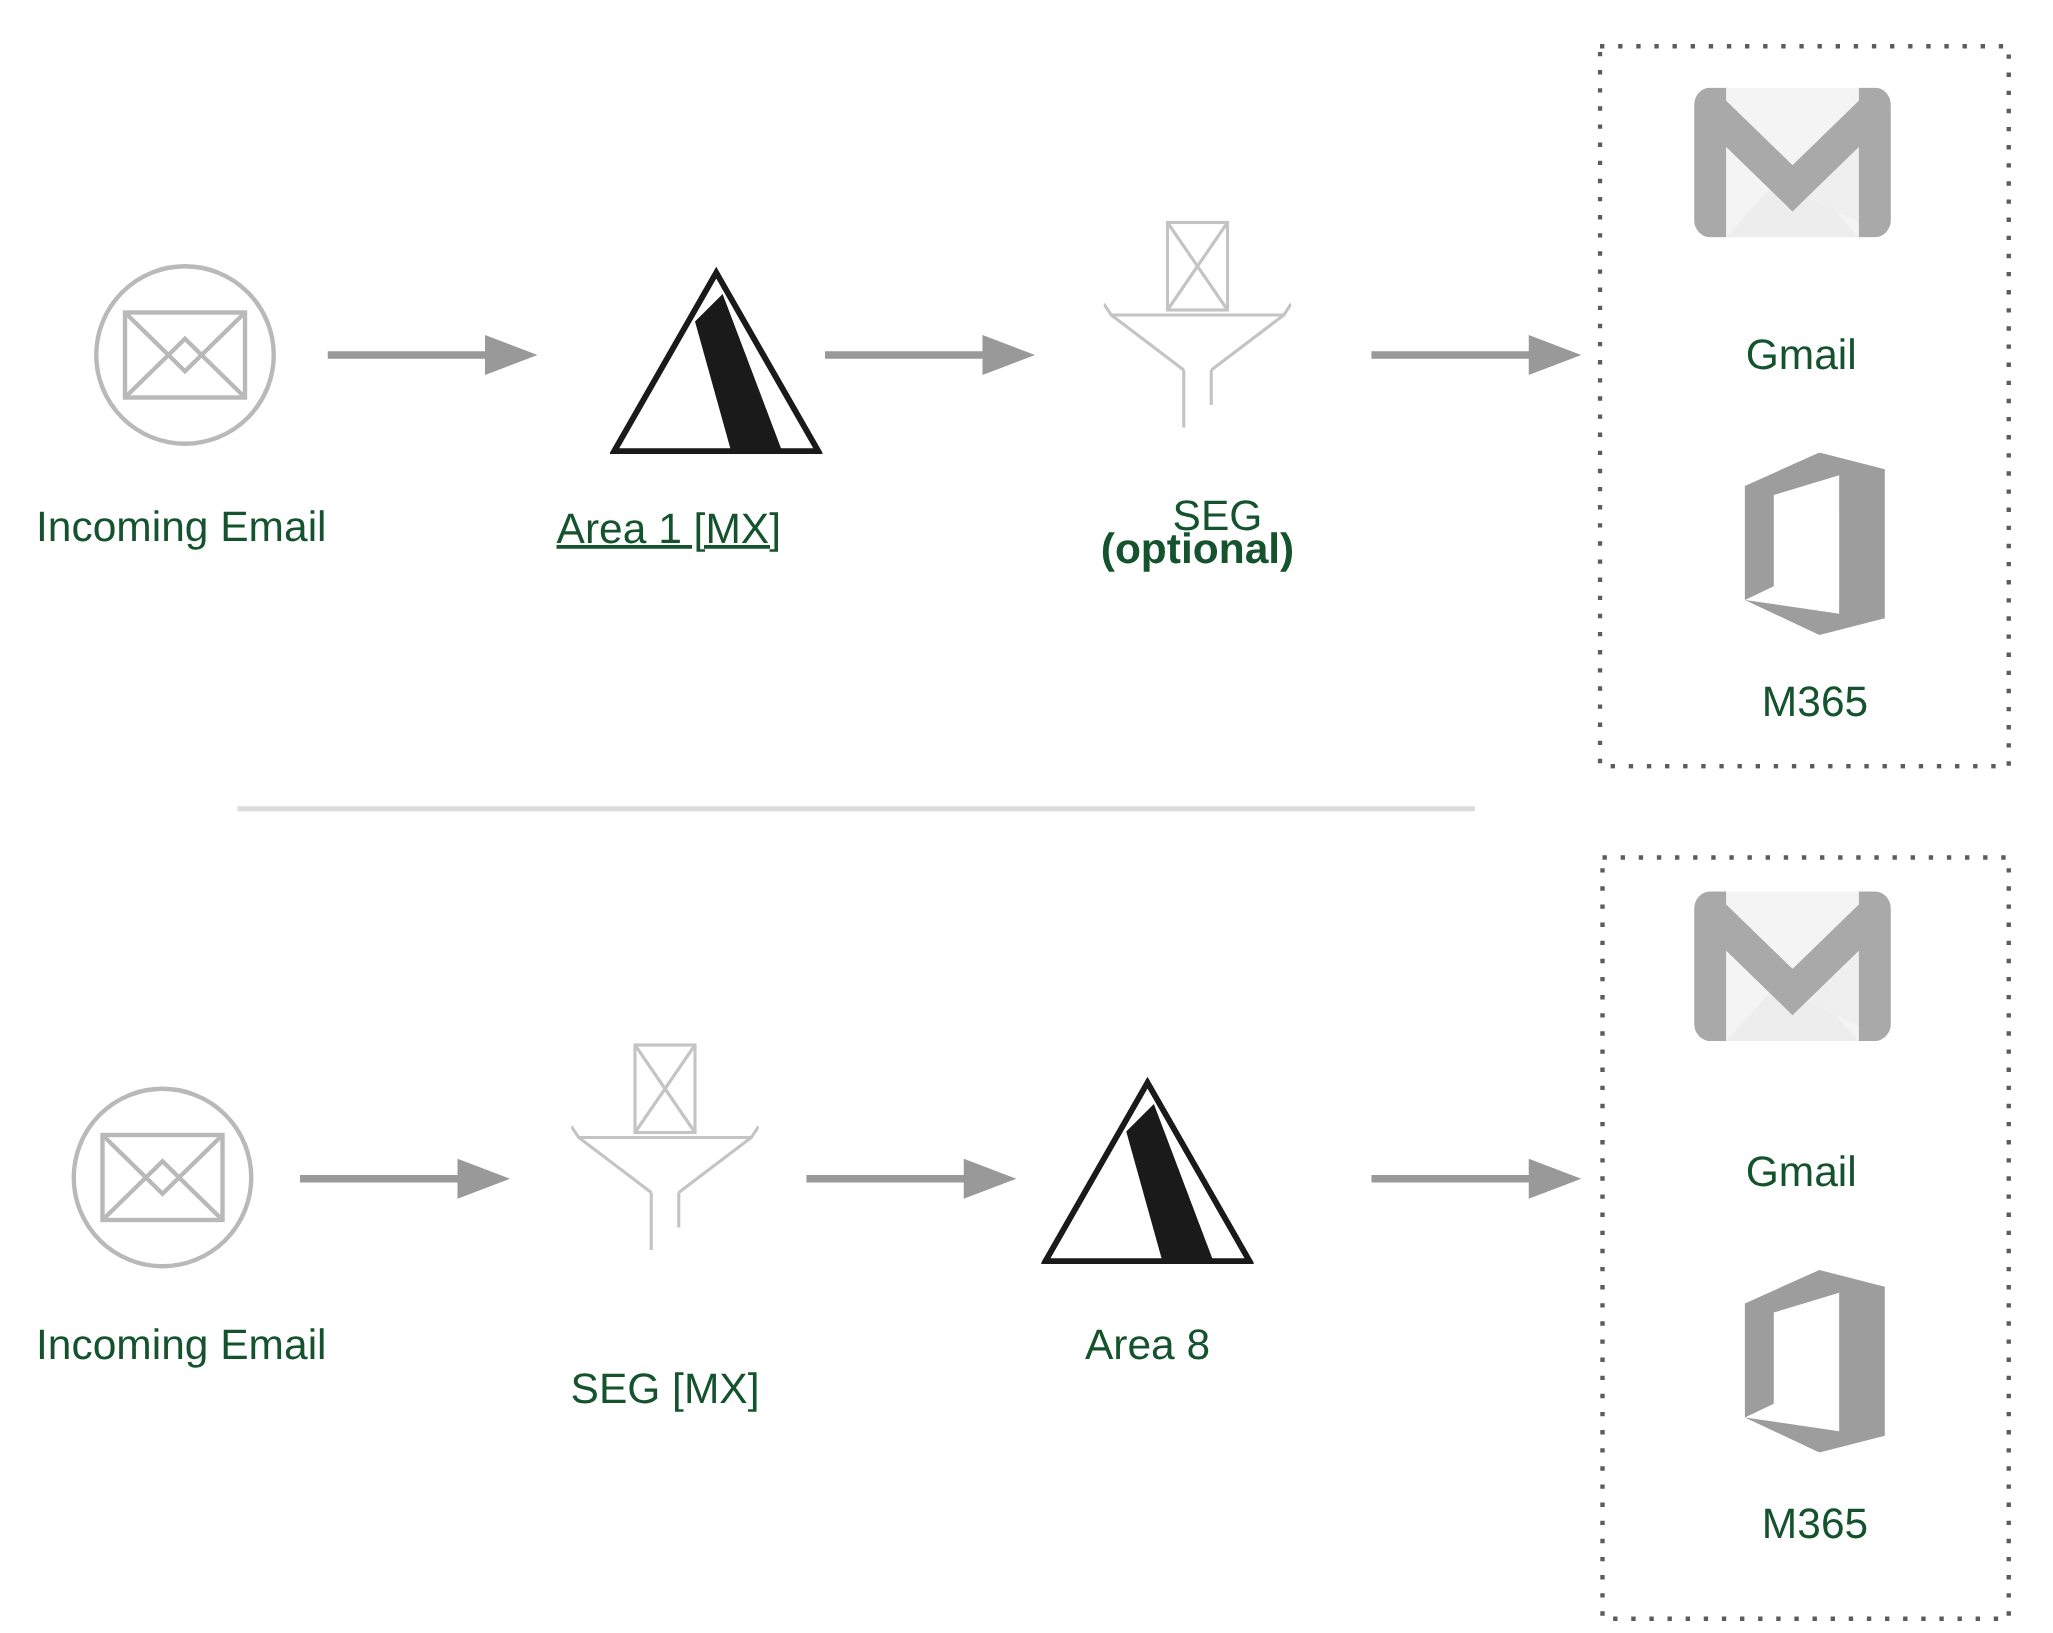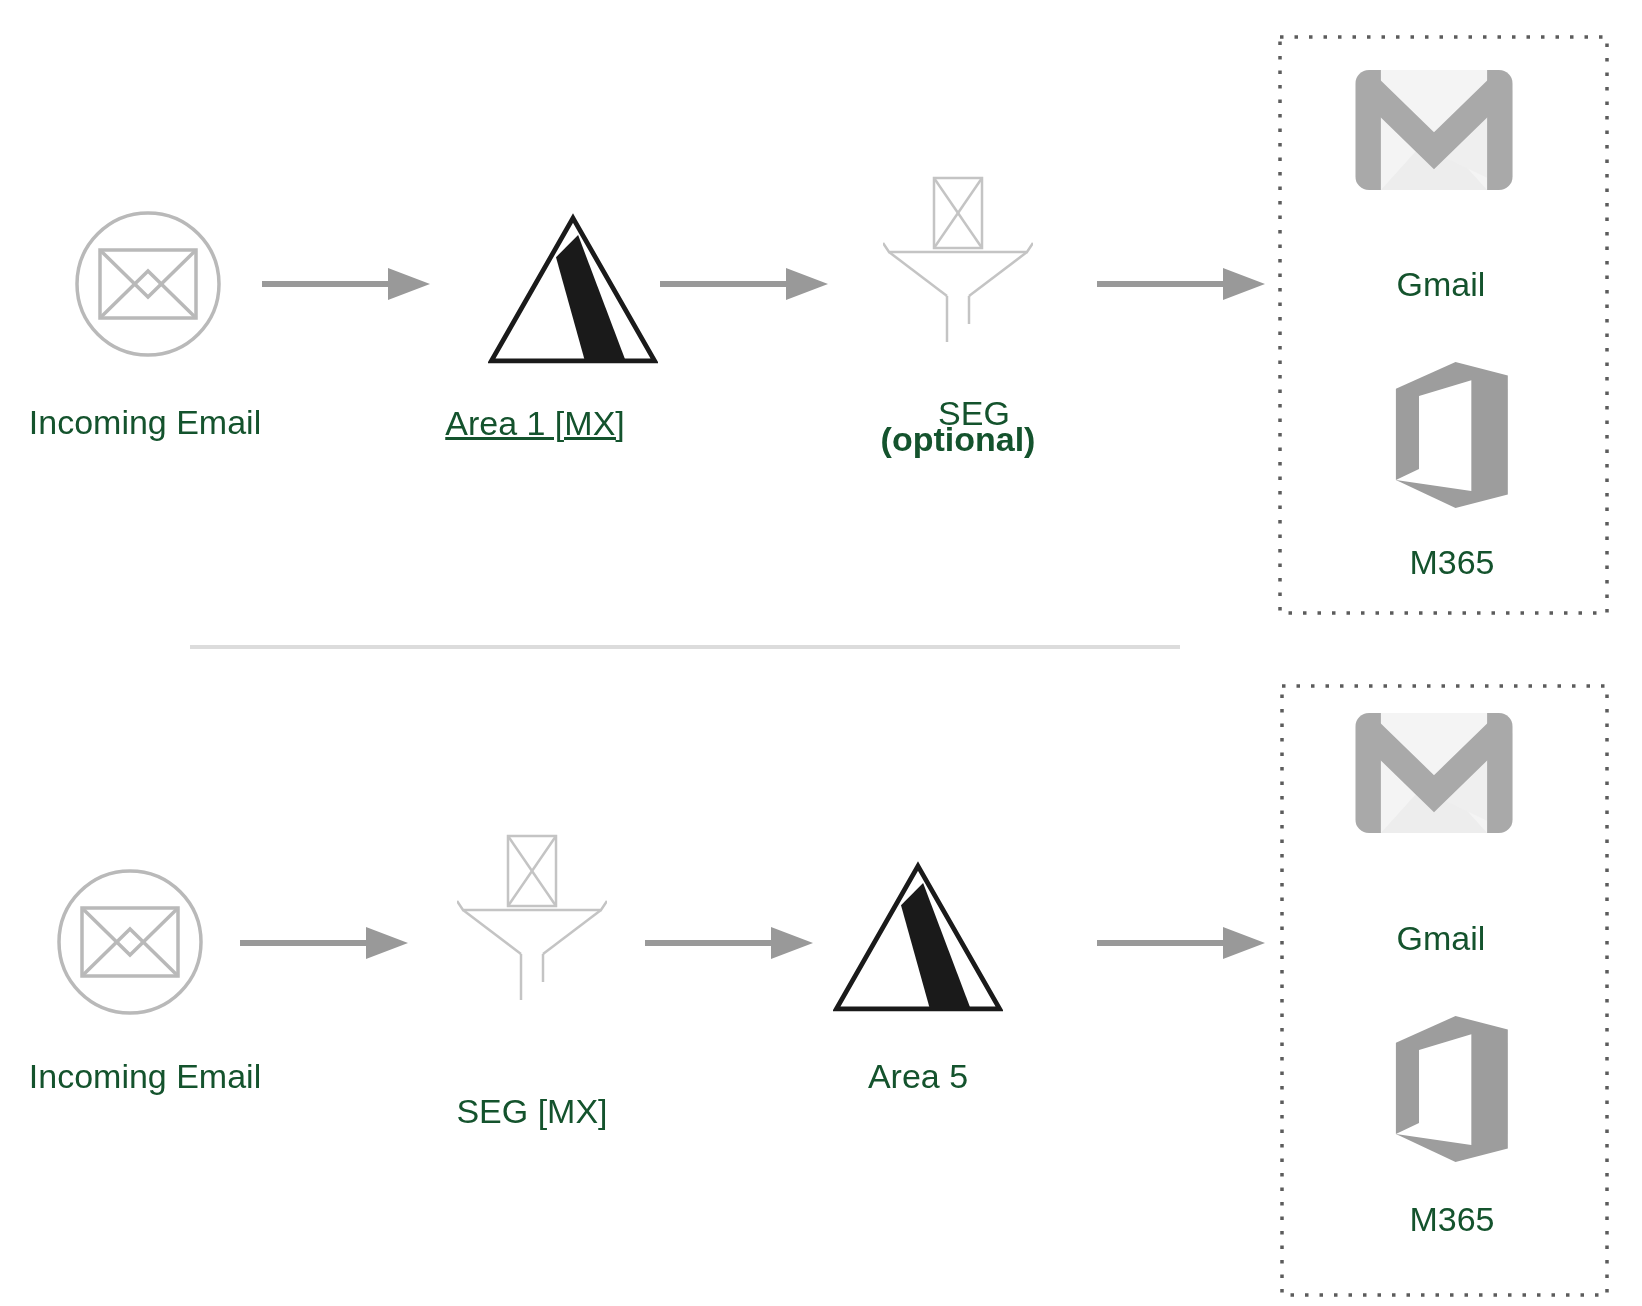--- a/index.html
+++ b/index.html
@@ -120,21 +120,21 @@
 
 <svg class="abs" style="left:645px;top:926px;" width="170" height="34" viewBox="0 0 170 34">
   <line x1="0" y1="17" x2="128" y2="17" stroke="#999999" stroke-width="6"></line>
   <polygon points="126,1 168,17 126,33" fill="#999999"></polygon>
 </svg>
 
 <svg class="abs" style="left:833px;top:860px;" width="170" height="155" viewBox="0 0 100 88">
   <polygon points="50,2 98,86 2,86" fill="#ffffff" stroke="#1a1a1a" stroke-width="2.8"></polygon>
   <polygon points="40,25 53,12 81,86 57,86" fill="#1a1a1a"></polygon>
 </svg>
-<div class="lbl" style="left:918px;top:1057px;">Area 5</div>
+<div class="lbl" style="left:918px;top:1057px;">Area 8</div>
 
 <svg class="abs" style="left:1097px;top:926px;" width="170" height="34" viewBox="0 0 170 34">
   <line x1="0" y1="17" x2="128" y2="17" stroke="#999999" stroke-width="6"></line>
   <polygon points="126,1 168,17 126,33" fill="#999999"></polygon>
 </svg>
 
 <svg class="abs" style="left:1280px;top:684px;" width="329" height="613" viewBox="0 0 329 613">
   <rect x="2" y="2" width="325" height="609" fill="none" stroke="#5c5c5c" stroke-width="3.5" stroke-dasharray="3.5 11"></rect>
 </svg>
 

